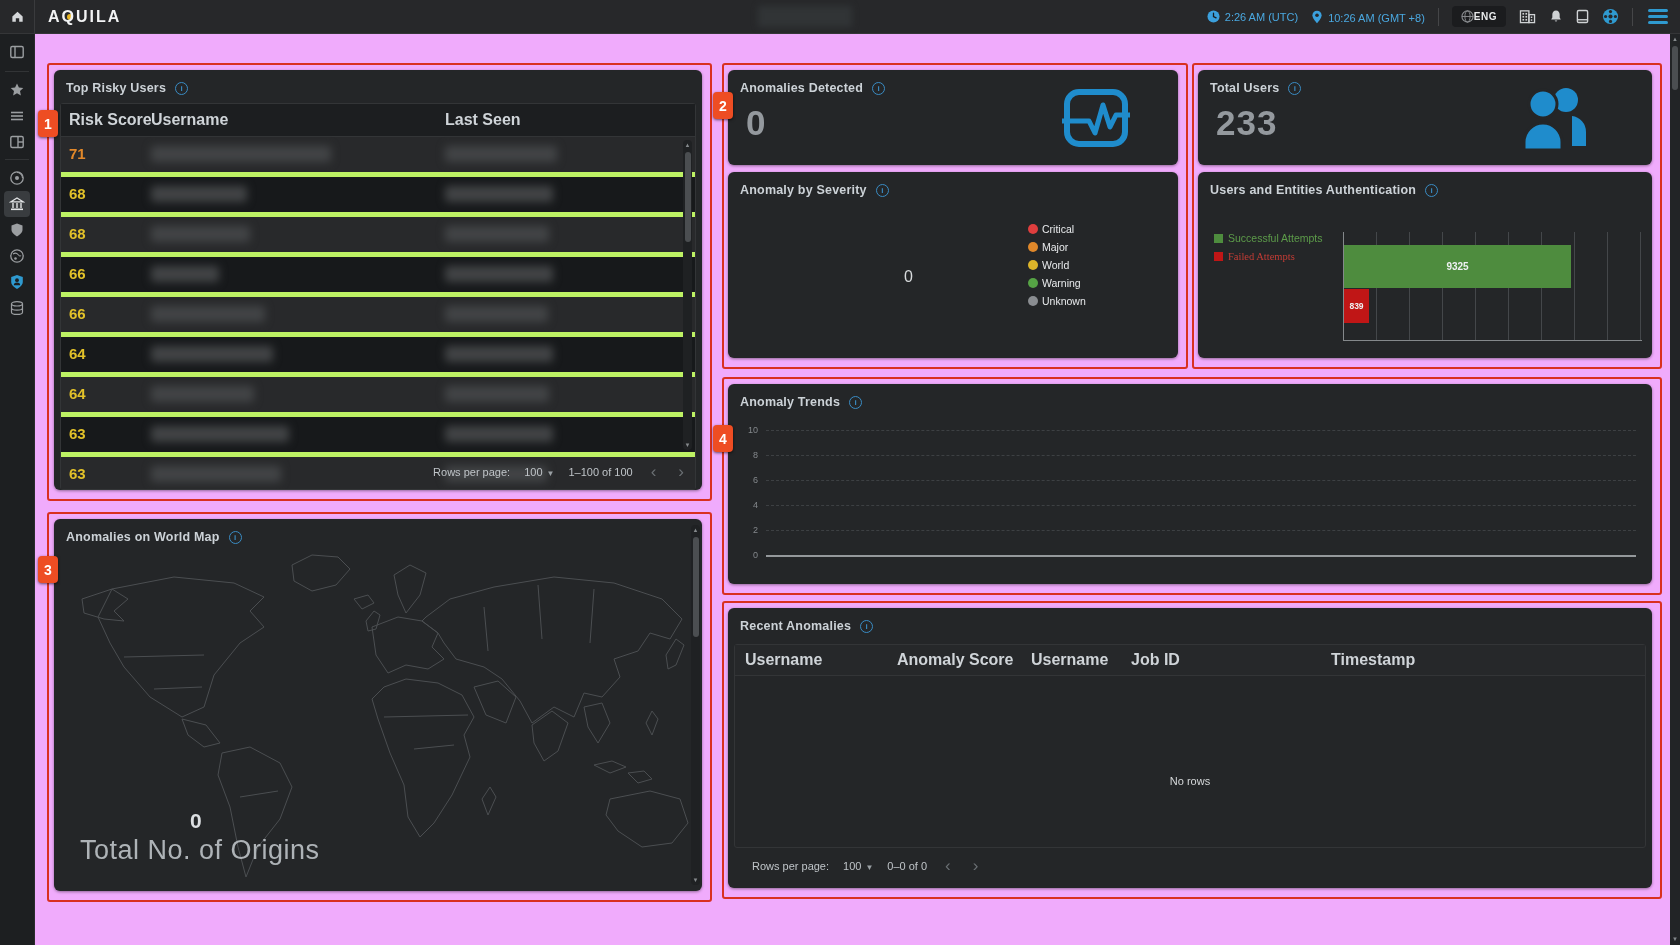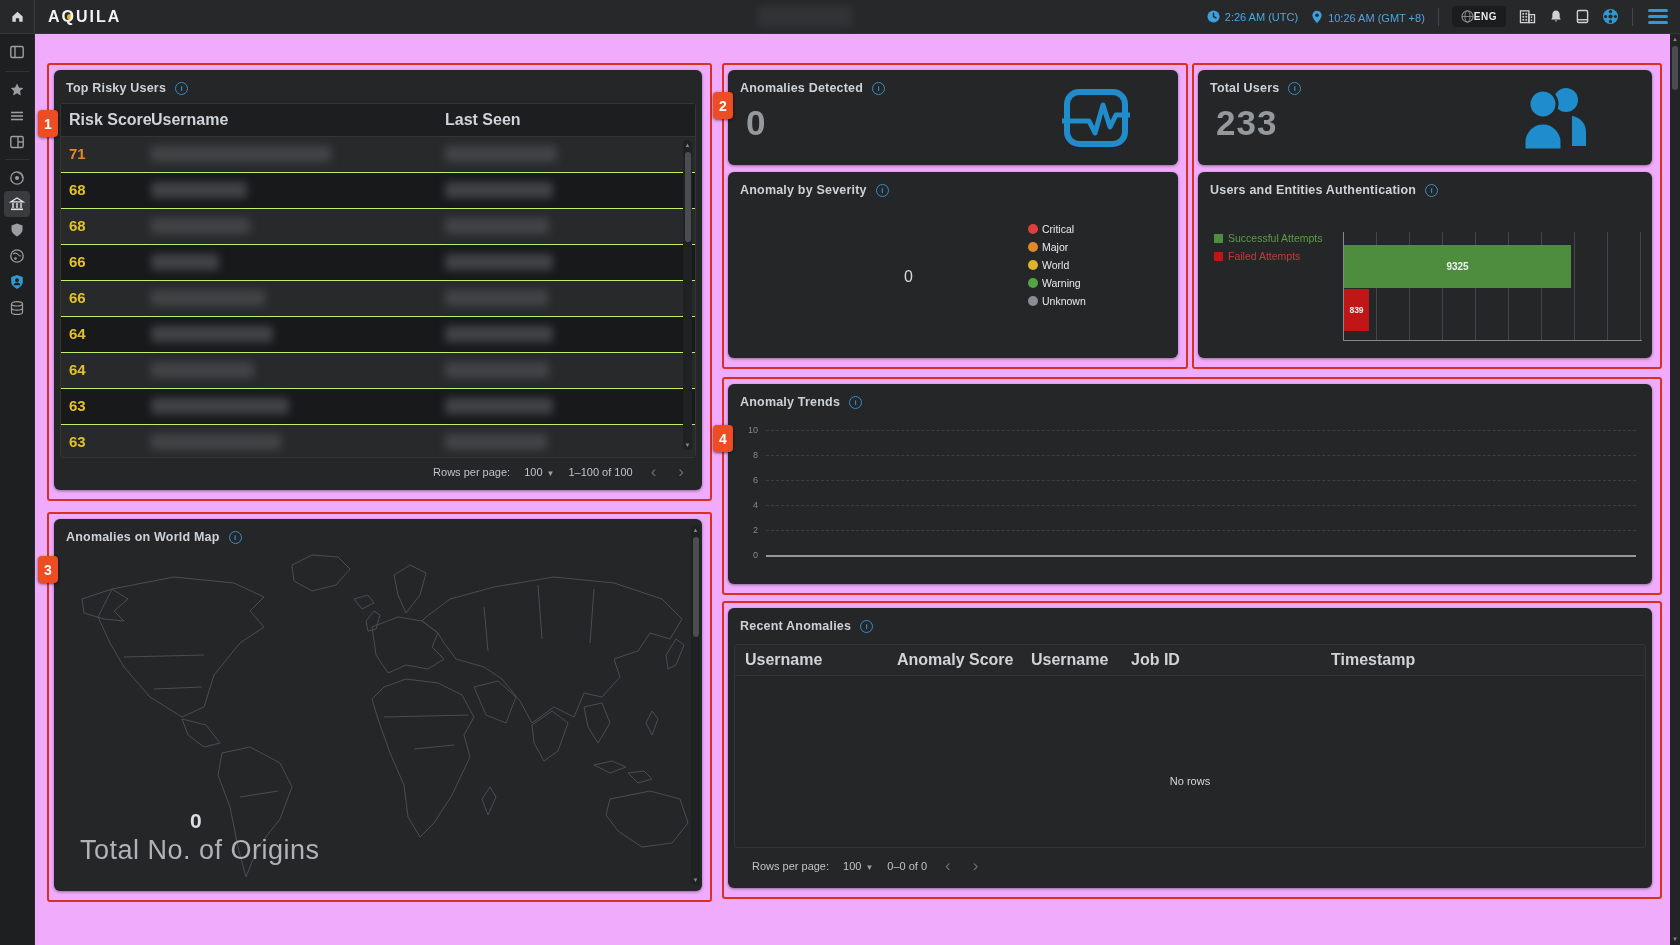--- a/index.html
+++ b/index.html
@@ -28,21 +28,21 @@
   
   .card{position:absolute;background:#242628;border-radius:6px;box-shadow:0 1px 3px rgba(0,0,0,.4);}
   .card-head{position:absolute;left:12px;top:11px;display:flex;align-items:center;gap:9px;z-index:5;}
   .card-title{font-size:12.5px;font-weight:bold;color:#ccd2d7;letter-spacing:.2px;white-space:nowrap;}
   .info-i{width:11px;height:11px;border:1px solid #3a8cc4;border-radius:50%;color:#3a8cc4;font-size:8px;line-height:11px;text-align:center;font-weight:bold;font-style:normal;cursor:pointer;}
   .big-num{position:absolute;font-size:35px;font-weight:600;color:#94999e;letter-spacing:1px;}
   
   .tbl{position:absolute;left:6px;right:6px;top:33px;border:1px solid #333537;border-radius:3px;}
   .tbl-head{height:32px;background:#1c1e20;border-bottom:1px solid #333537;position:relative;}
   .th{position:absolute;top:0;line-height:32px;font-size:16px;font-weight:bold;color:#cfd4d8;}
-  .rrow{position:relative;height:35px;border-bottom:1px solid #bef264;}
+  .rrow{position:relative;height:35px;border-bottom:5px solid #bef264;}
   .rrow:nth-child(odd){background:#17191b;}
   .rrow:nth-child(even){background:#28292b;}
   .score{position:absolute;left:8px;top:8px;font-size:15px;font-weight:bold;color:#e3c229;}
   .rrow.hot .score{color:#e2882a;}
   .blob{position:absolute;top:9px;height:16px;background:#424446;border-radius:3px;filter:blur(4px);}
   .pagi{position:absolute;right:14px;display:flex;align-items:center;gap:14px;font-size:11px;color:#bfc4c8;}
   .pagi .caret{font-size:8px;color:#9aa0a4;margin-left:4px;}
   .pagi .chev{font-size:17px;color:#6a6f73;line-height:10px;cursor:pointer;padding:0 4px;}
   .vsb{position:absolute;width:9px;background:#1f2123;border-radius:4px;}
   .vsb .ar{position:absolute;left:0;width:9px;text-align:center;font-size:6px;color:#85898c;}
@@ -418,28 +418,28 @@
       <span class="card-title">Users and Entities Authentication</span>
       <i class="info-i">i</i>
     </div>
     <div class="auth-leg">
       <div class="li">
           <span class="lg-sq" style="background-color: rgb(78, 140, 62);"></span>
           <span style="color: rgb(93, 156, 74);">Successful Attempts</span>
         </div>
       <div class="li">
           <span class="lg-sq" style="background-color: rgb(192, 22, 22);"></span>
-          <span style="color: rgb(196, 60, 53);">Failed Attempts</span>
+          <span style="color: rgb(196, 60, 53); font-family: Liberation Serif, serif;">Failed Attempts</span>
         </div>
     </div>
     <div class="auth-plot">
       <div class="hbar" style="top: 13px; height: 43px; width: 227px; font-size: 10px; background-color: rgb(78, 140, 62);">
           <span>9325</span>
         </div>
-      <div class="hbar" style="top: 57px; height: 42px; width: 25px; font-size: 8.5px; background-color: rgb(192, 22, 22); align-items: center;">
+      <div class="hbar" style="top: 57px; height: 34px; width: 25px; font-size: 8.5px; background-color: rgb(192, 22, 22); align-items: center;">
           <span>839</span>
         </div>
     </div>
   </section>
 
   <section class="card" style="left:728px;top:384px;width:924px;height:200px;">
     <div class="card-head">
       <span class="card-title">Anomaly Trends</span>
       <i class="info-i">i</i>
     </div>

